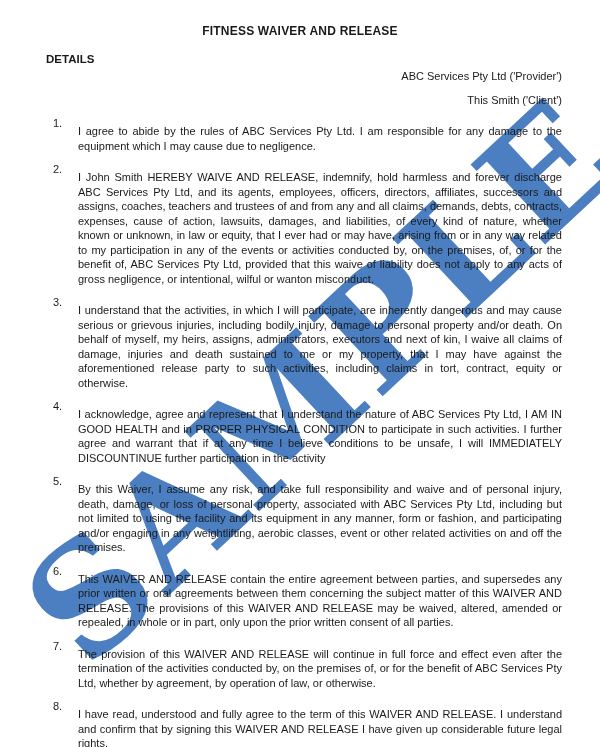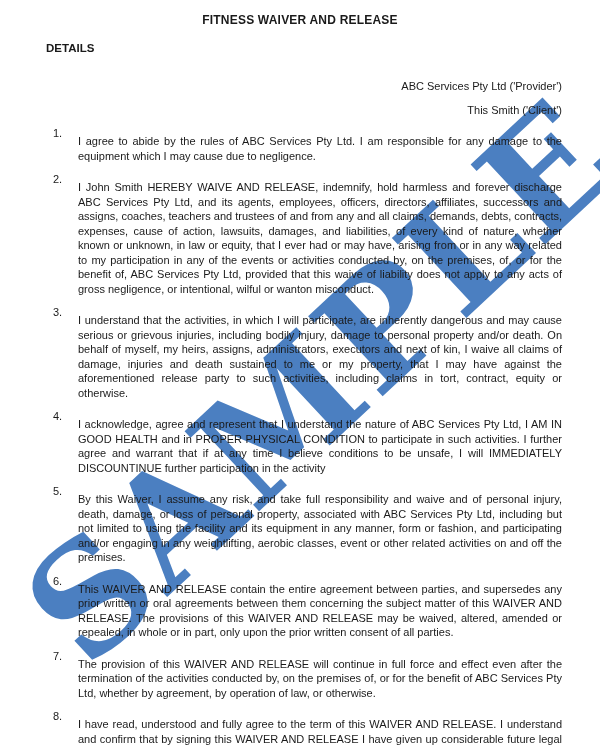--- a/index.html
+++ b/index.html
@@ -31,30 +31,30 @@
   }
   .content {
     position: relative;
     z-index: 1;
   }
   .doc-title {
     text-align: center;
     font-weight: bold;
     font-size: 12px;
     letter-spacing: 0.2px;
-    padding-top: 13px;
+    padding-top: 24px;
   }
   .details-block {
     margin: 14px 38px 0 46px;
   }
   .details-heading {
     font-weight: bold;
     font-size: 11.5px;
     line-height: 14px;
-    margin-bottom: 24px;
+    margin-bottom: 3px;
   }
   .detail-line {
     font-size: 11px;
     line-height: 14px;
     margin-bottom: 9.5px;
     text-align: right;
   }
   .clauses {
     margin: 9px 38px 0 53px;
   }

